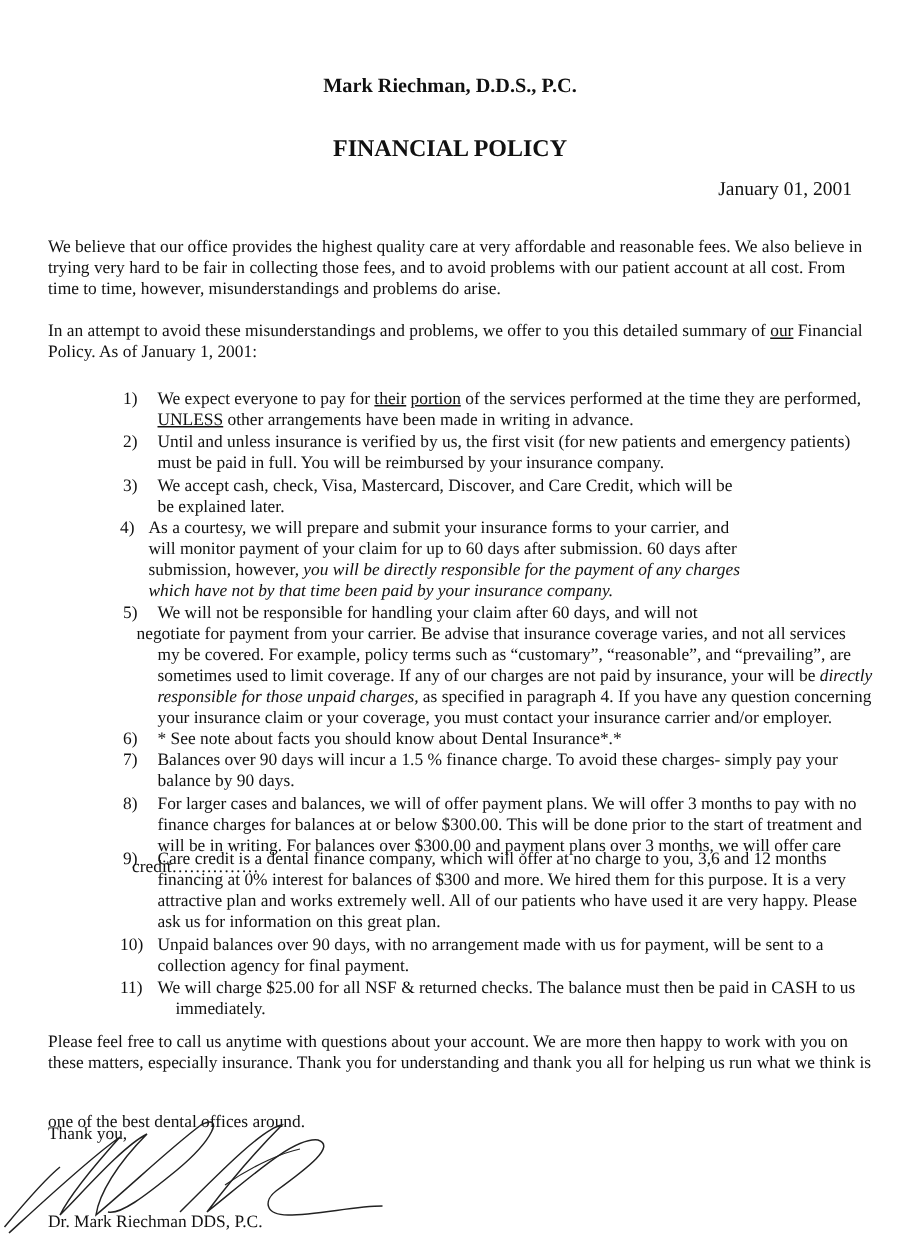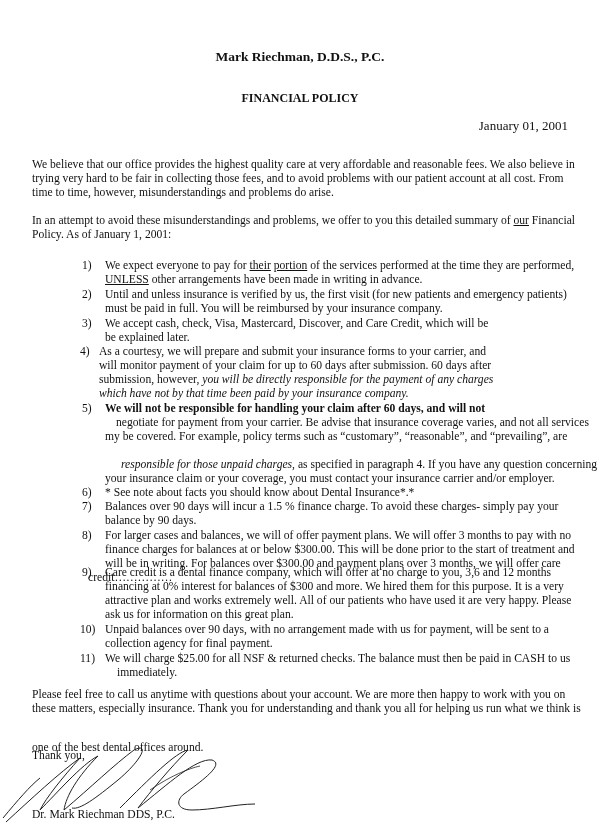--- a/index.html
+++ b/index.html
@@ -3,21 +3,21 @@
 <meta charset="utf-8">
 <style>
   html, body { margin: 0; padding: 0; background: #ffffff; }
   body {
     width: 600px; height: 829px; position: relative; overflow: hidden;
     font-family: "Liberation Serif", serif; color: #111; font-size: 11.6px;
   }
   .page { position: absolute; left: 0; top: 0; width: 576px; height: 829px; }
   .title { position: absolute; left: 0; width: 600px; text-align: center; font-weight: bold; }
   .t1 { top: 49px; font-size: 13.5px; }
-  .t2 { top: 91px; font-size: 12px; }
+  .t2 { top: 91px; font-size: 16px; }
   .date { position: absolute; right: 8px; top: 118px; font-size: 13px; }
   .line { position: absolute; white-space: nowrap; line-height: 14px; }
   .num { position: absolute; white-space: nowrap; line-height: 14px; }
   u { text-decoration: underline; }
   i { font-style: italic; }
   .sig { position: absolute; left: 0; top: 738px; }
 </style>
 </head>
 <body>
 
@@ -46,24 +46,25 @@
   <div class="line" style="left:105px;top:317px;">We accept cash, check, Visa, Mastercard, Discover, and Care Credit, which will be</div>
   <div class="line" style="left:105px;top:331px;">be explained later.</div>
 
   <div class="num" style="left:80px;top:345px;">4)</div>
   <div class="line" style="left:99px;top:345px;">As a courtesy, we will prepare and submit your insurance forms to your carrier, and</div>
   <div class="line" style="left:99px;top:359px;">will monitor payment of your claim for up to 60 days after submission.  60 days after</div>
   <div class="line" style="left:99px;top:373px;"><span>submission, however, </span><i>you will be directly responsible for the payment of any charges</i></div>
   <div class="line" style="left:99px;top:387px;"><i>which have not by that time been paid by your insurance company.</i></div>
 
   <div class="num" style="left:82px;top:402px;">5)</div>
-  <div class="line" style="left:105px;top:402px;font-weight:bold;">We will not be responsible for handling your claim after 60 days, and will not</div>
-  <div class="line" style="left:91px;top:416px;margin-left:25px;">negotiate for payment from your carrier.  Be advise that insurance coverage varies, and not all services</div>
+  <div class="line" style="left:105px;top:402px;">We will not be responsible for handling your claim after 60 days, and will not</div>
+  <div class="line" style="left:91px;top:416px;">negotiate for payment from your carrier.  Be advise that insurance coverage varies, and not all services</div>
   <div class="line" style="left:105px;top:430px;">my be covered.  For example, policy terms such as “customary”, “reasonable”, and “prevailing”, are</div>
-  <div class="line" style="left:105px;top:458px;margin-left:16px;"><i>responsible for those unpaid charges,</i><span> as specified in paragraph 4.  If you have any question concerning</span></div>
+  <div class="line" style="left:105px;top:444px;"><span>sometimes used to limit coverage.  If any of our charges are not paid by insurance, your will be </span><i>directly</i></div>
+  <div class="line" style="left:105px;top:458px;"><i>responsible for those unpaid charges,</i><span> as specified in paragraph 4.  If you have any question concerning</span></div>
   <div class="line" style="left:105px;top:472px;">your insurance claim or your coverage, you must contact your insurance carrier and/or employer.</div>
 
   <div class="num" style="left:82px;top:486px;">6)</div>
   <div class="line" style="left:105px;top:486px;">* See note about facts you should know about Dental Insurance*.*</div>
 
   <div class="num" style="left:82px;top:500px;">7)</div>
   <div class="line" style="left:105px;top:500px;">Balances over 90 days will incur a 1.5 % finance charge.  To avoid these charges- simply pay your</div>
   <div class="line" style="left:105px;top:514px;">balance by 90 days.</div>
 
   <div class="num" style="left:82px;top:529px;">8)</div>

